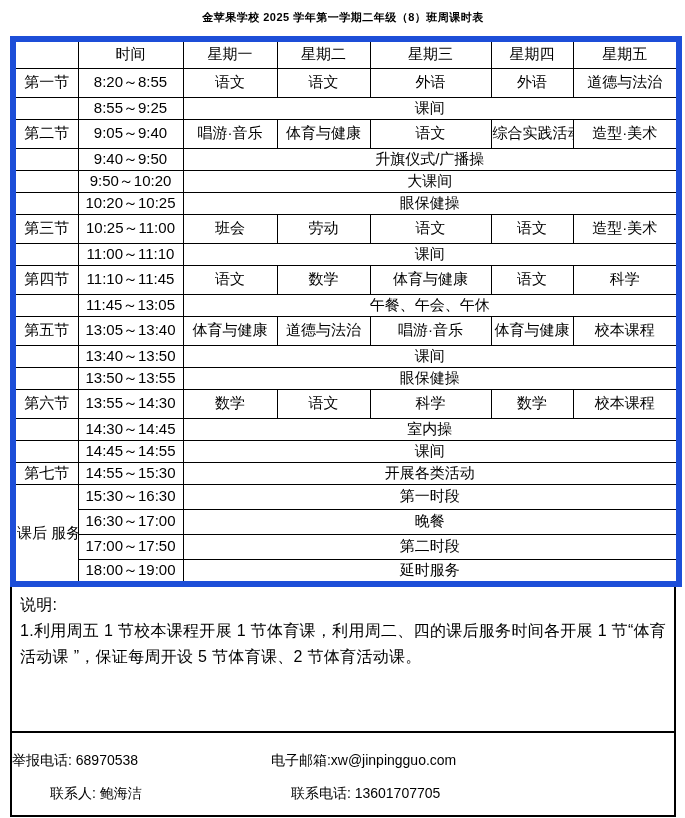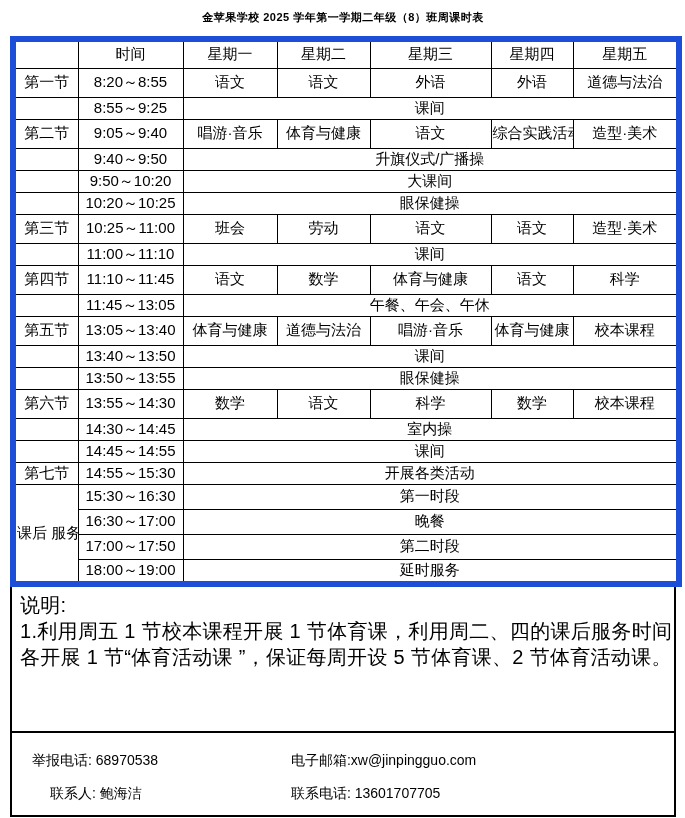--- a/index.html
+++ b/index.html
@@ -45,37 +45,37 @@
   td.small-font { font-size: 11px; }
   td.period-span { white-space: pre-line; line-height: 22px; }
 
   .notes-box {
     width: 666px;
     box-sizing: border-box;
     border: 2px solid #000;
     border-top: none;
     min-height: 146px;
     padding: 5px 0 4px 8px;
-    font-size: 20px;
+    font-size: 16px;
   }
   .notes-box .line {
     line-height: 26px;
     letter-spacing: 0.3px;
   }
   .contact-box {
     width: 666px;
     box-sizing: border-box;
     border: 2px solid #000;
     border-top: none;
     height: 84px;
     padding-top: 19px;
     font-size: 14px;
   }
   .contact-row { margin-bottom: 15px; }
-  .contact-row.first { padding-left: 20px; }
+  .contact-row.first { }
   .contact-row.second { padding-left: 38px; }
   .contact-row .c1 { display: inline-block; }
   .contact-row.first .c1 { width: 255px; }
   .contact-row.second .c1 { width: 237px; }
 </style>
 </head>
 <body>
 
 <div class="page">
 

